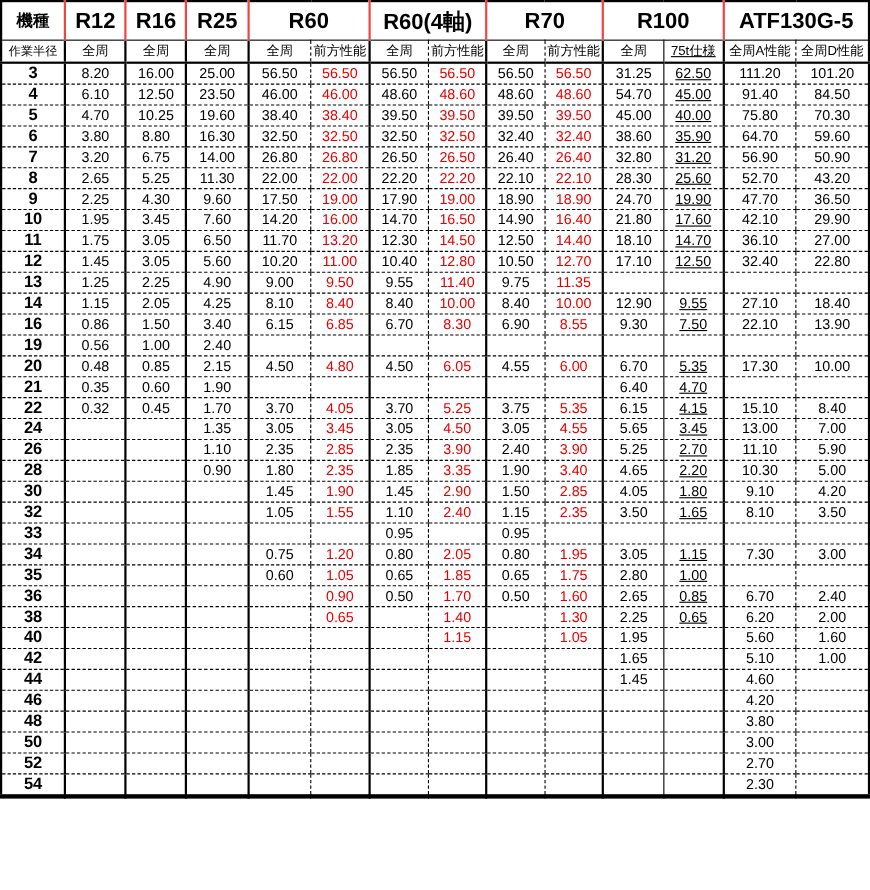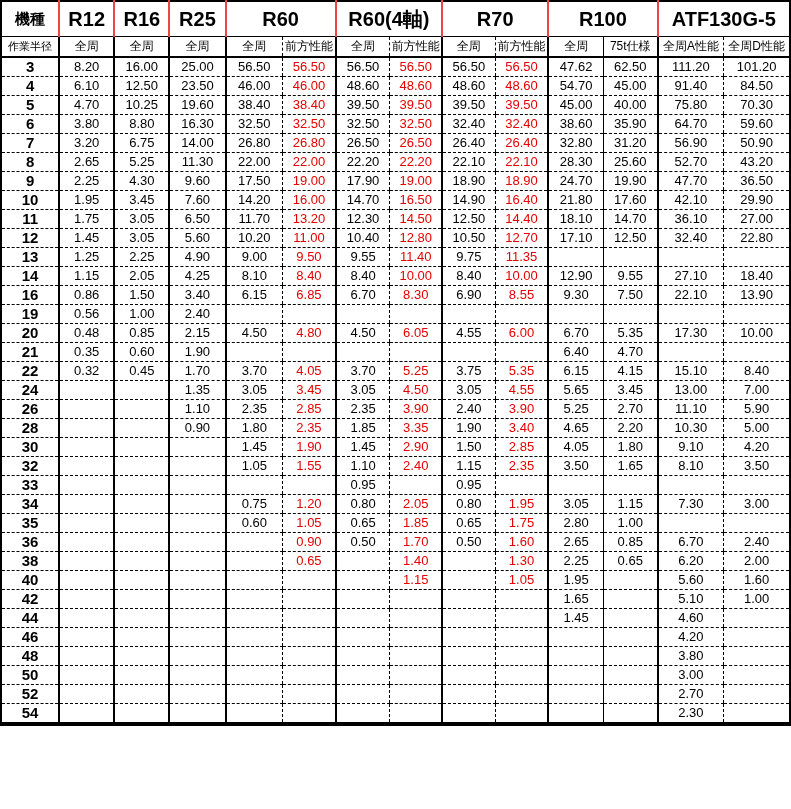--- a/index.html
+++ b/index.html
@@ -66,21 +66,21 @@
     border-bottom: 1px dashed #000;
     white-space: nowrap;
     overflow: hidden;
   }
   tbody th.radius {
     font-size: 15px;
     font-weight: bold;
   }
   
   .cl-solid  { border-left: 2px solid #000; }
-  .cl-thin   { border-left: 1px solid #000; }
+  .cl-thin   { border-left: 1px solid #000; text-decoration: underline; }
   .cl-dash   { border-left: 1px dashed #000; }
   td.red     { color: var(--red, #e60000); }
 </style>
 </head>
 <body style="--red: #e60000;">
 
 <table class="load-chart">
   <colgroup id="cols">
       <col style="width: 58px;">
       <col style="width: 55px;">
@@ -131,21 +131,21 @@
         <th class="radius">3</th>
         <td class="cl-solid">8.20</td>
         <td class="cl-solid">16.00</td>
         <td class="cl-solid">25.00</td>
         <td class="cl-solid">56.50</td>
         <td class="cl-dash red">56.50</td>
         <td class="cl-solid">56.50</td>
         <td class="cl-dash red">56.50</td>
         <td class="cl-solid">56.50</td>
         <td class="cl-dash red">56.50</td>
-        <td class="cl-solid">47.62</td>
+        <td class="cl-solid">31.25</td>
         <td class="cl-thin">62.50</td>
         <td class="cl-solid">111.20</td>
         <td class="cl-dash">101.20</td>
       </tr>
       <tr>
         <th class="radius">4</th>
         <td class="cl-solid">6.10</td>
         <td class="cl-solid">12.50</td>
         <td class="cl-solid">23.50</td>
         <td class="cl-solid">46.00</td>

